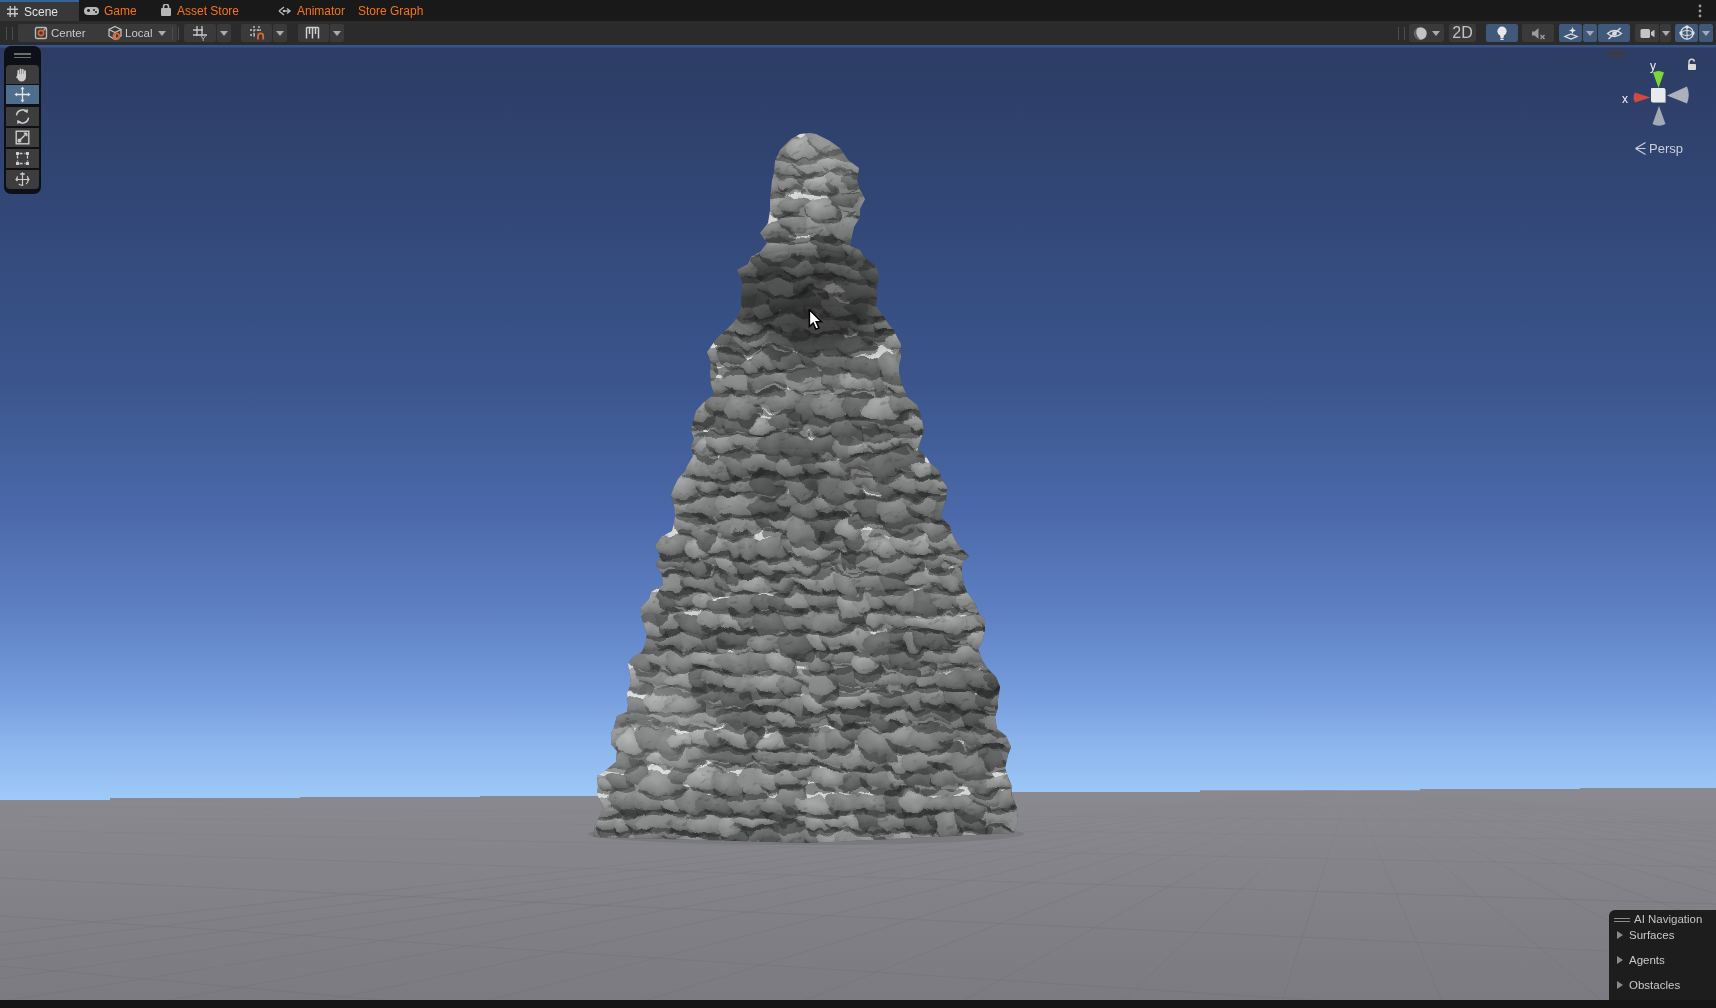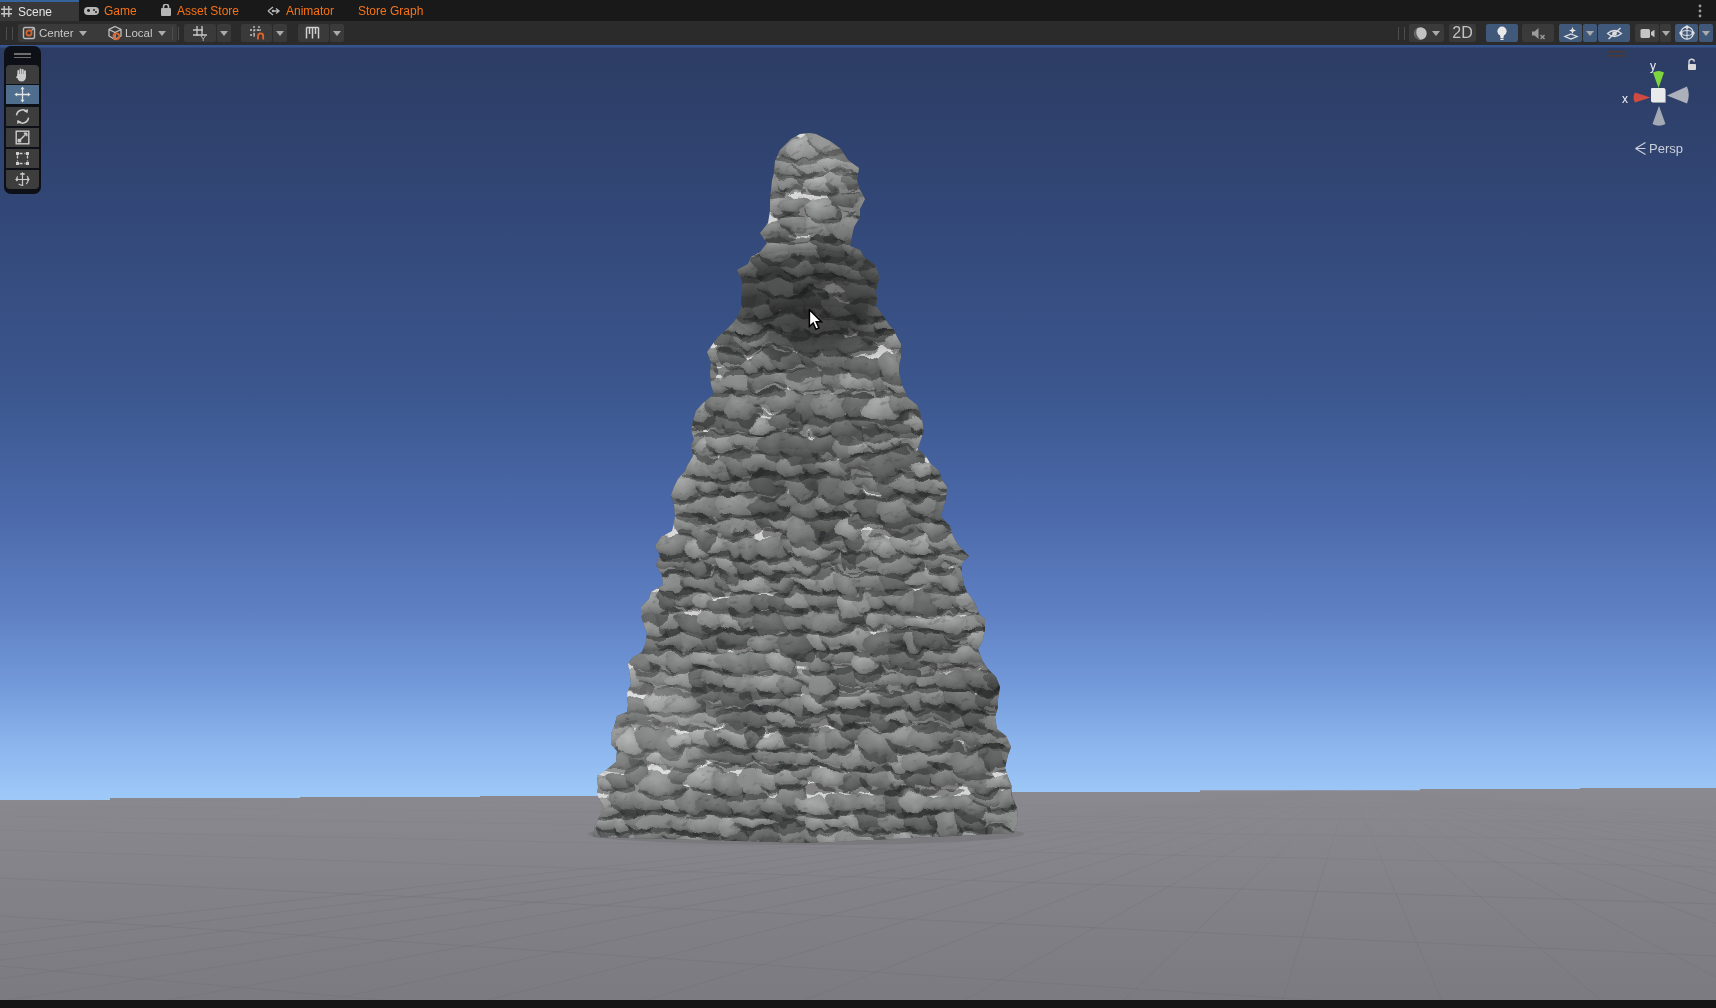--- a/index.html
+++ b/index.html
@@ -1,19 +1,19 @@
 <!DOCTYPE html>
 <html><head><meta charset="utf-8"><style>
 *{margin:0;padding:0;box-sizing:border-box}
 html,body{width:1716px;height:1008px;overflow:hidden;background:#191919;font-family:"Liberation Sans",sans-serif}
 .abs{position:absolute}
 #stage{position:relative;width:1716px;height:1008px}
 #tabbar{position:absolute;left:0;top:0;width:1716px;height:21px;background:#191919}
 .tab{position:absolute;top:0;height:21px;display:flex;align-items:center;color:#f97316;font-size:12px}
-#tab-scene{left:0;width:79px;background:#383838;border-top:2px solid #35639c;color:#e4e4e4;}
+#tab-scene{left:0;width:79px;background:#383838;border-top:2px solid #35639c;color:#e4e4e4;padding-left:6px}
 #toolbar{position:absolute;left:0;top:21px;width:1716px;height:24px;background:#2b2b2b}
 .tbtn{position:absolute;top:3px;height:18px;background:#3a3a3a;border-radius:2px;display:flex;align-items:center;color:#c8c8c8;font-size:11.5px}
 .tbtn.blue{background:#40587a}
 .grip{position:absolute;top:6px;width:7px;height:13px;border-left:1.5px solid #4d4d4d;border-right:1.5px solid #4d4d4d}
 .dar{width:0;height:0;border-left:4px solid transparent;border-right:4px solid transparent;border-top:5px solid #ababab}
 #tools{position:absolute;left:4px;top:46px;width:37px;height:148px;background:#0d1016;border-radius:7px}
 .tool{position:absolute;left:2px;width:33px;height:19px;background:#3d3d3d;display:flex;align-items:center;justify-content:center}
 #ainav{position:absolute;left:1609px;top:910px;width:107px;height:93px;background:#1d1d1d;border-radius:6px 0 0 0;color:#c6c6c6}
 #ainav .row{position:absolute;left:8px;font-size:11.5px;display:flex;align-items:center;color:#c9c9c9}
 .tri{width:0;height:0;border-top:4px solid transparent;border-bottom:4px solid transparent;border-left:6px solid #8a8a8a;margin-right:6px}
@@ -1374,34 +1374,34 @@
           <rect x="0" y="1" width="15" height="8" rx="4" fill="#b6b6b6"></rect>
           <rect x="3" y="3.7" width="3" height="1.6" fill="#222"></rect>
           <rect x="3.7" y="3" width="1.6" height="3" fill="#222"></rect>
           <circle cx="10" cy="4" r="1" fill="#222"></circle>
           <circle cx="12" cy="6" r="1" fill="#222"></circle>
         </svg>Game</div>
 <div class="tab" style="left:160px"><svg width="12" height="13" viewBox="0 0 12 13" style="margin-right:5px">
           <path d="M3.5,4 v-1.2 a2.5,2.5 0 0 1 5,0 V4" fill="none" stroke="#b6b6b6" stroke-width="1.6"></path>
           <rect x="1" y="4" width="10" height="8" rx="1" fill="#b6b6b6"></rect>
         </svg>Asset Store</div>
-<div class="tab" style="left:267px"><svg width="14" height="12" viewBox="0 0 14 12" style="margin-right:5px">
+<div class="tab" style="left:278px"><svg width="14" height="12" viewBox="0 0 14 12" style="margin-right:5px">
           <path d="M1,6 L6,2 M6,10 L1,6 M6,6 h6 M9,3.5 L12,6 L9,8.5" stroke="#b6b6b6" stroke-width="1.4" fill="none"></path>
           <circle cx="6" cy="6" r="1.3" fill="#b6b6b6"></circle>
         </svg>Animator</div>
 <div class="tab" style="left:358px">Store Graph</div>
 <svg style="position:absolute;left:1698px;top:4px" width="4" height="14" viewBox="0 0 4 14">
         <circle cx="2" cy="2" r="1.4" fill="#9a9a9a"></circle>
         <circle cx="2" cy="7" r="1.4" fill="#9a9a9a"></circle>
         <circle cx="2" cy="12" r="1.4" fill="#9a9a9a"></circle>
       </svg>
 </div>
 <div id="toolbar">
 <div class="grip" style="left:6px"></div>
-<div class="tbtn" style="left:18px;width:81px;padding-left:4px"><svg width="14" height="14" viewBox="0 0 14 14" style="margin-right:3px">
+<div class="tbtn" style="left:18px;width:81px;padding-left:16px"><svg width="14" height="14" viewBox="0 0 14 14" style="margin-right:3px">
           <rect x="1.5" y="1.5" width="11" height="11" rx="1.5" fill="none" stroke="#b9b9b9" stroke-width="1.4"></rect>
           <path d="M9.5,4.5 L12,2" stroke="#b9b9b9" stroke-width="1.2"></path>
           <circle cx="7" cy="7" r="2.6" fill="none" stroke="#e0642c" stroke-width="1.6"></circle>
         </svg>Center<span class="dar" style="margin-left:5px"></span></div>
 <div class="tbtn" style="left:91px;width:86px;padding-left:16px"><svg width="16" height="16" viewBox="0 0 16 16" style="margin-right:2px">
           <path d="M8,1.5 L14,4.5 L14,11 L8,14.5 L2,11 L2,4.5 Z M2,4.5 L8,7.5 L14,4.5 M8,7.5 L8,14.5" fill="none" stroke="#c0c0c0" stroke-width="1.3"></path>
           <circle cx="9.3" cy="11.3" r="3" fill="none" stroke="#e0642c" stroke-width="1.7"></circle>
         </svg>Local<span class="dar" style="margin-left:5px"></span></div>
 <div class="grip" style="left:172px"></div>
 <div class="tbtn" style="left:184px;width:32px;justify-content:center">
@@ -1557,13 +1557,20 @@
             <circle cx="8.5" cy="8.5" r="5.8" stroke-dasharray="5 3"></circle>
           </g>
           <g fill="#c9c9c9">
             <path d="M8.5,1 L10.3,3.6 H6.7 Z"></path>
             <path d="M1,8.5 L3.6,6.7 V10.3 Z"></path>
             <path d="M16,8.5 L13.4,6.7 V10.3 Z"></path>
           </g>
         </svg>
       </div>
 </div>
+<div id="ainav">
+<div style="position:absolute;left:5px;top:8px;width:16px;height:4px;border-top:1.5px solid #8b8b8b;border-bottom:1.5px solid #8b8b8b"></div>
+<div style="position:absolute;left:25px;top:3px;font-size:11.5px;color:#c2c2c2">AI Navigation</div>
+<div class="row" style="top:19px"><span class="tri"></span>Surfaces</div>
+<div class="row" style="top:44px"><span class="tri"></span>Agents</div>
+<div class="row" style="top:69px"><span class="tri"></span>Obstacles</div>
+</div>
 <div class="abs" style="left:0;top:1000px;width:1716px;height:8px;background:#151515"></div>
 </div>
 </body></html>

